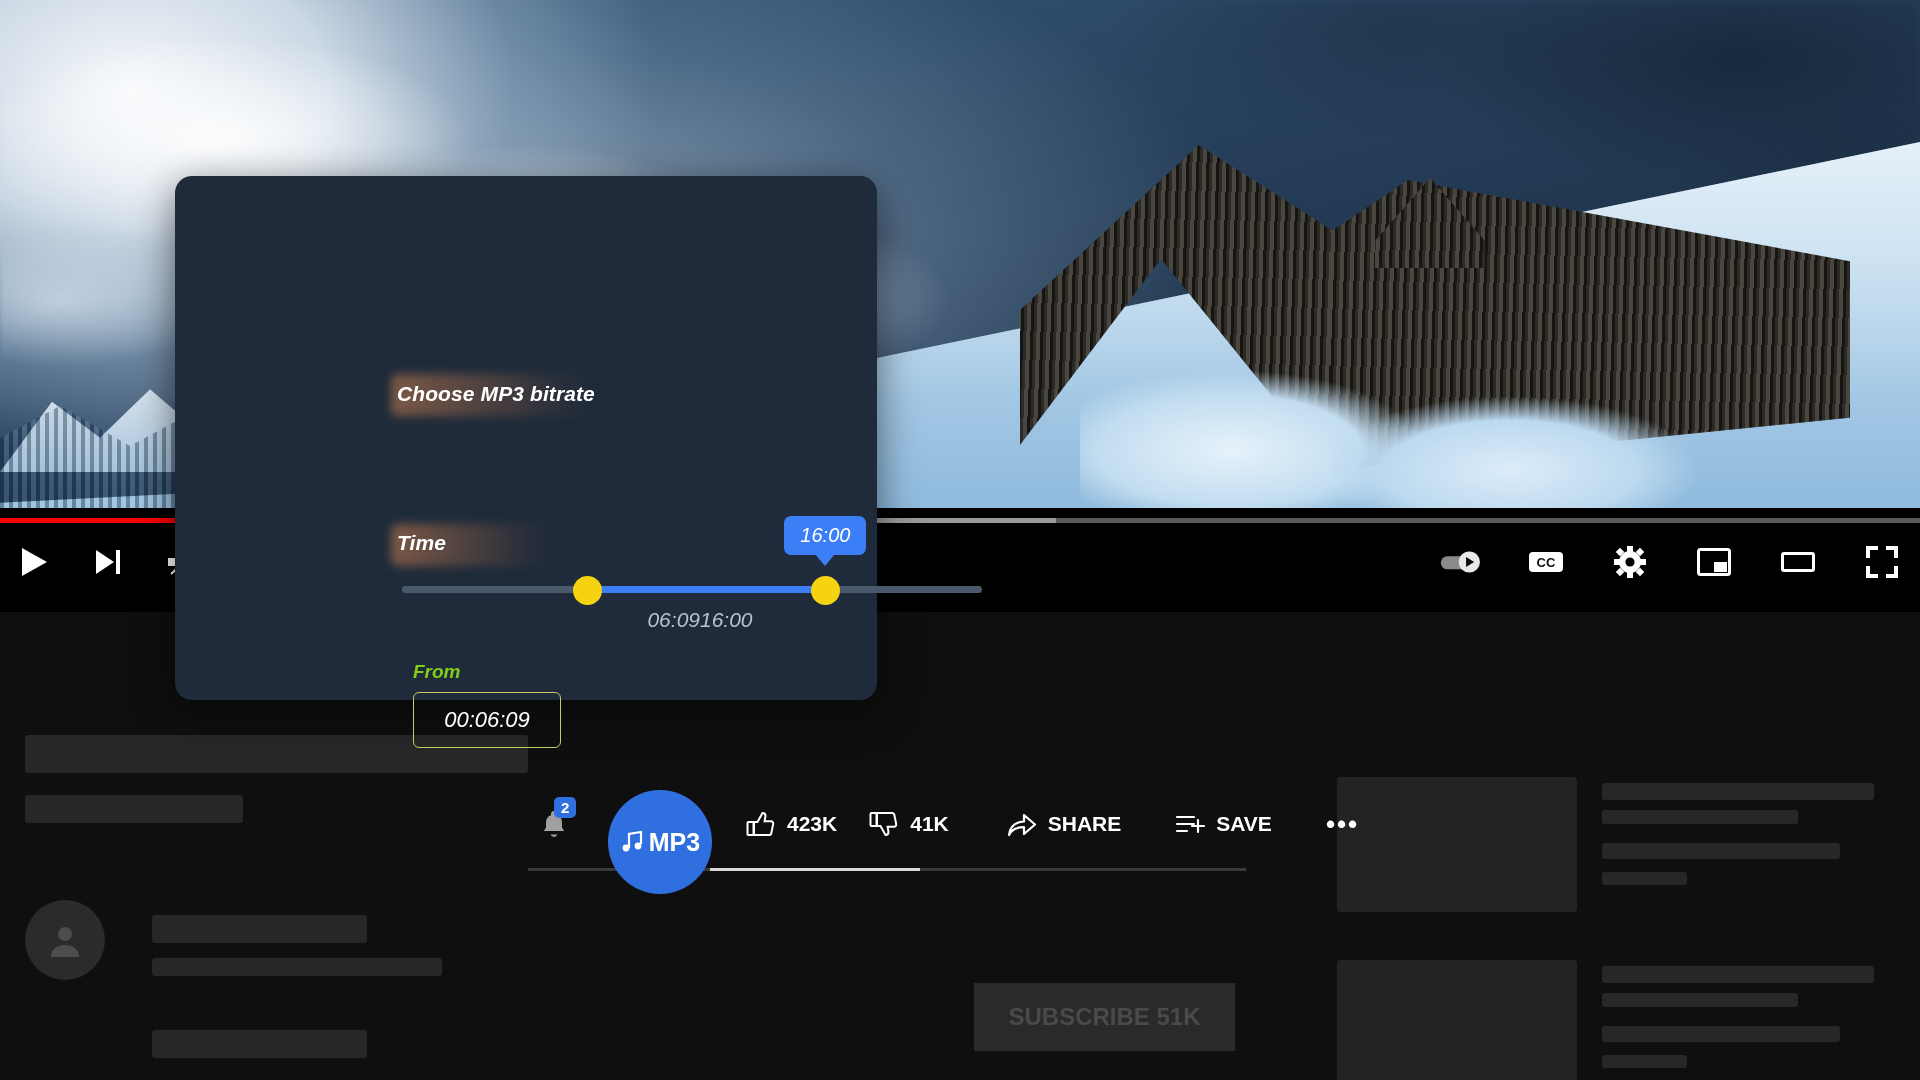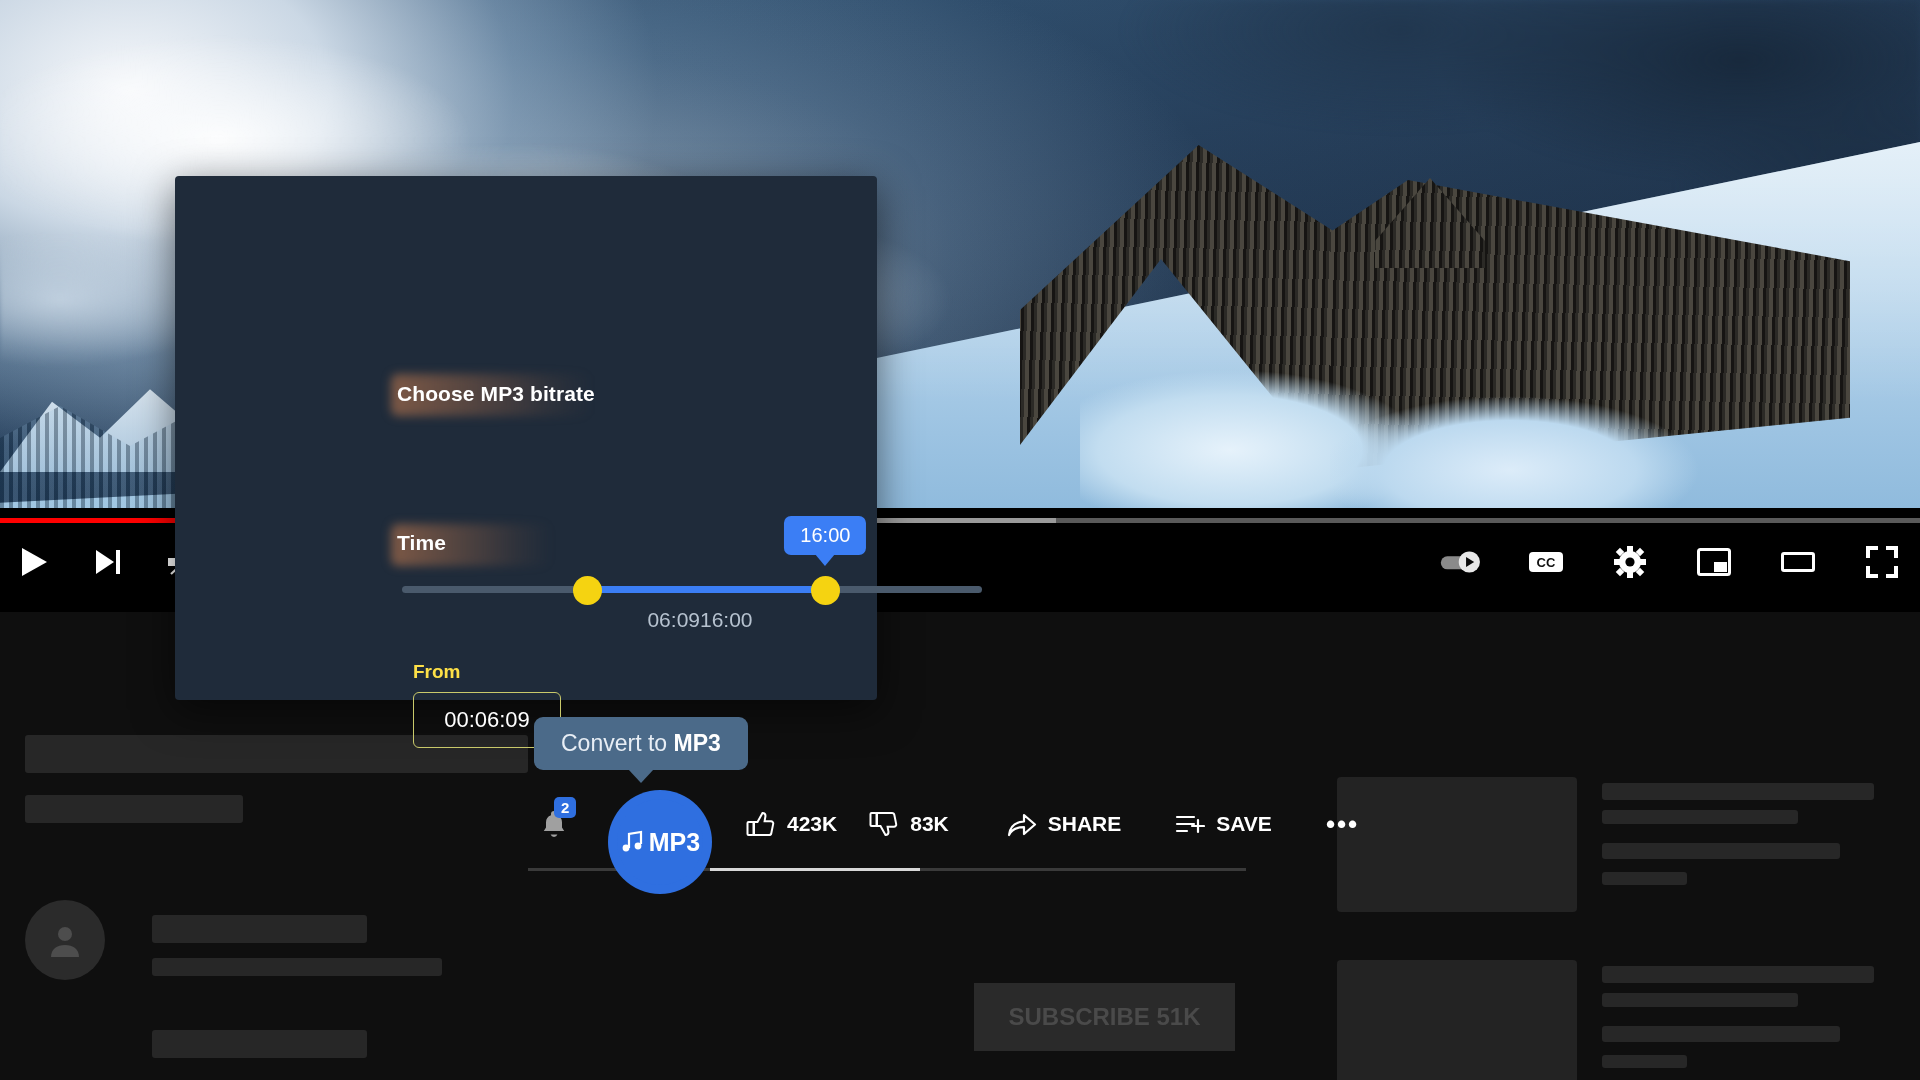--- a/index.html
+++ b/index.html
@@ -135,23 +135,24 @@
     display: flex; align-items: center; justify-content: center;
     cursor: pointer;
   }
   .cbtn svg { display: block; }
 
   
   .dialog {
     position: absolute; left: 175px; top: 176px;
     width: 702px; height: 524px;
     background: #1f2b3a;
-    border-radius: 4px;
+    border-radius: 17px;
     box-shadow: 0 10px 40px rgba(0,0,0,.55);
     z-index: 40;
+    font-style: italic;
   }
   .field-label {
     position: absolute;
     color: #fff; font-size: 21px; font-weight: bold;
     letter-spacing: .1px;
   }
   .label-glow {
     position: absolute;
     border-radius: 7px;
     background: linear-gradient(90deg, rgba(156,104,74,.75), rgba(120,84,66,.18) 78%, rgba(120,84,66,0));
@@ -199,21 +200,21 @@
     border-left: 10px solid transparent; border-right: 10px solid transparent;
     border-top: 12px solid #3b7ef5;
   }
   .slider-ends {
     position: absolute; left: 227px; top: 432px; width: 596px;
     display: flex; justify-content: center;
     color: #b6c2cf; font-size: 21px;
   }
 
   .tfield { position: absolute; }
-  .tfield .cap { color: #fde047; font-size: 19px; font-weight: bold; margin-bottom: 9px; }
+  .tfield .cap { color: #84cc16; font-size: 19px; font-weight: bold; margin-bottom: 9px; }
   .tbox {
     width: 148px; height: 56px;
     border: 1px solid #c9c96a;
     border-radius: 6px;
     display: flex; align-items: center; justify-content: center;
     color: #fff; font-size: 22px;
     cursor: text;
   }
   .tf-from { left: 238px; top: 485px; }
   .tf-to { left: 408px; top: 485px; }
@@ -471,21 +472,21 @@
         <rect x="1.5" y="12" width="6" height="13" rx="1" fill="none" stroke="#fff" stroke-width="2"></rect>
       </svg>
       <span>423K</span>
     </div>
 
     <div class="act">
       <svg width="30" height="28" viewBox="0 0 30 28">
         <path d="M8 16h3.5l5 9c1.8 0 3-1.3 3-3l-.9-5.2h6.4c1.4 0 2.5-1.3 2.2-2.7l-1.9-9.3C25.1 3.7 24.1 3 23 3H8z" fill="none" stroke="#fff" stroke-width="2"></path>
         <rect x="1.5" y="3" width="6" height="13" rx="1" fill="none" stroke="#fff" stroke-width="2"></rect>
       </svg>
-      <span>83K</span>
+      <span>41K</span>
     </div>
 
     <div class="act" style="margin-left:26px">
       <svg width="30" height="26" viewBox="0 0 30 26">
         <path d="M2 24c1-9 7-13 15-13.5V4l11 9.5L17 23v-6.8C9.5 16.2 4.5 18.5 2 24z" fill="none" stroke="#fff" stroke-width="2.2" stroke-linejoin="round"></path>
       </svg>
       <span>SHARE</span>
     </div>
 
     <div class="act" style="margin-left:22px">
@@ -506,23 +507,20 @@
 
   <div class="mp3-btn">
     <svg width="26" height="26" viewBox="0 0 26 26">
       <path d="M9 19V5l12-2v12" fill="none" stroke="#fff" stroke-width="2.2"></path>
       <circle cx="6" cy="19" r="3.4" fill="#fff"></circle>
       <circle cx="18" cy="17" r="3.4" fill="#fff"></circle>
     </svg>
     <span>MP3</span>
   </div>
 
-  <div class="convert-tip">
-    <span>Convert to </span><b>MP3</b>
-  </div>
 
   <div class="dialog">
     <div class="label-glow glow-bitrate"></div>
     <div class="field-label lbl-bitrate">Choose MP3 bitrate</div>
 
 
     <div class="label-glow glow-time"></div>
     <div class="field-label lbl-time">Time</div>
 
     <div class="tip" id="sliderTip" style="left: 650.4px; top: 340px;">16:00</div>

